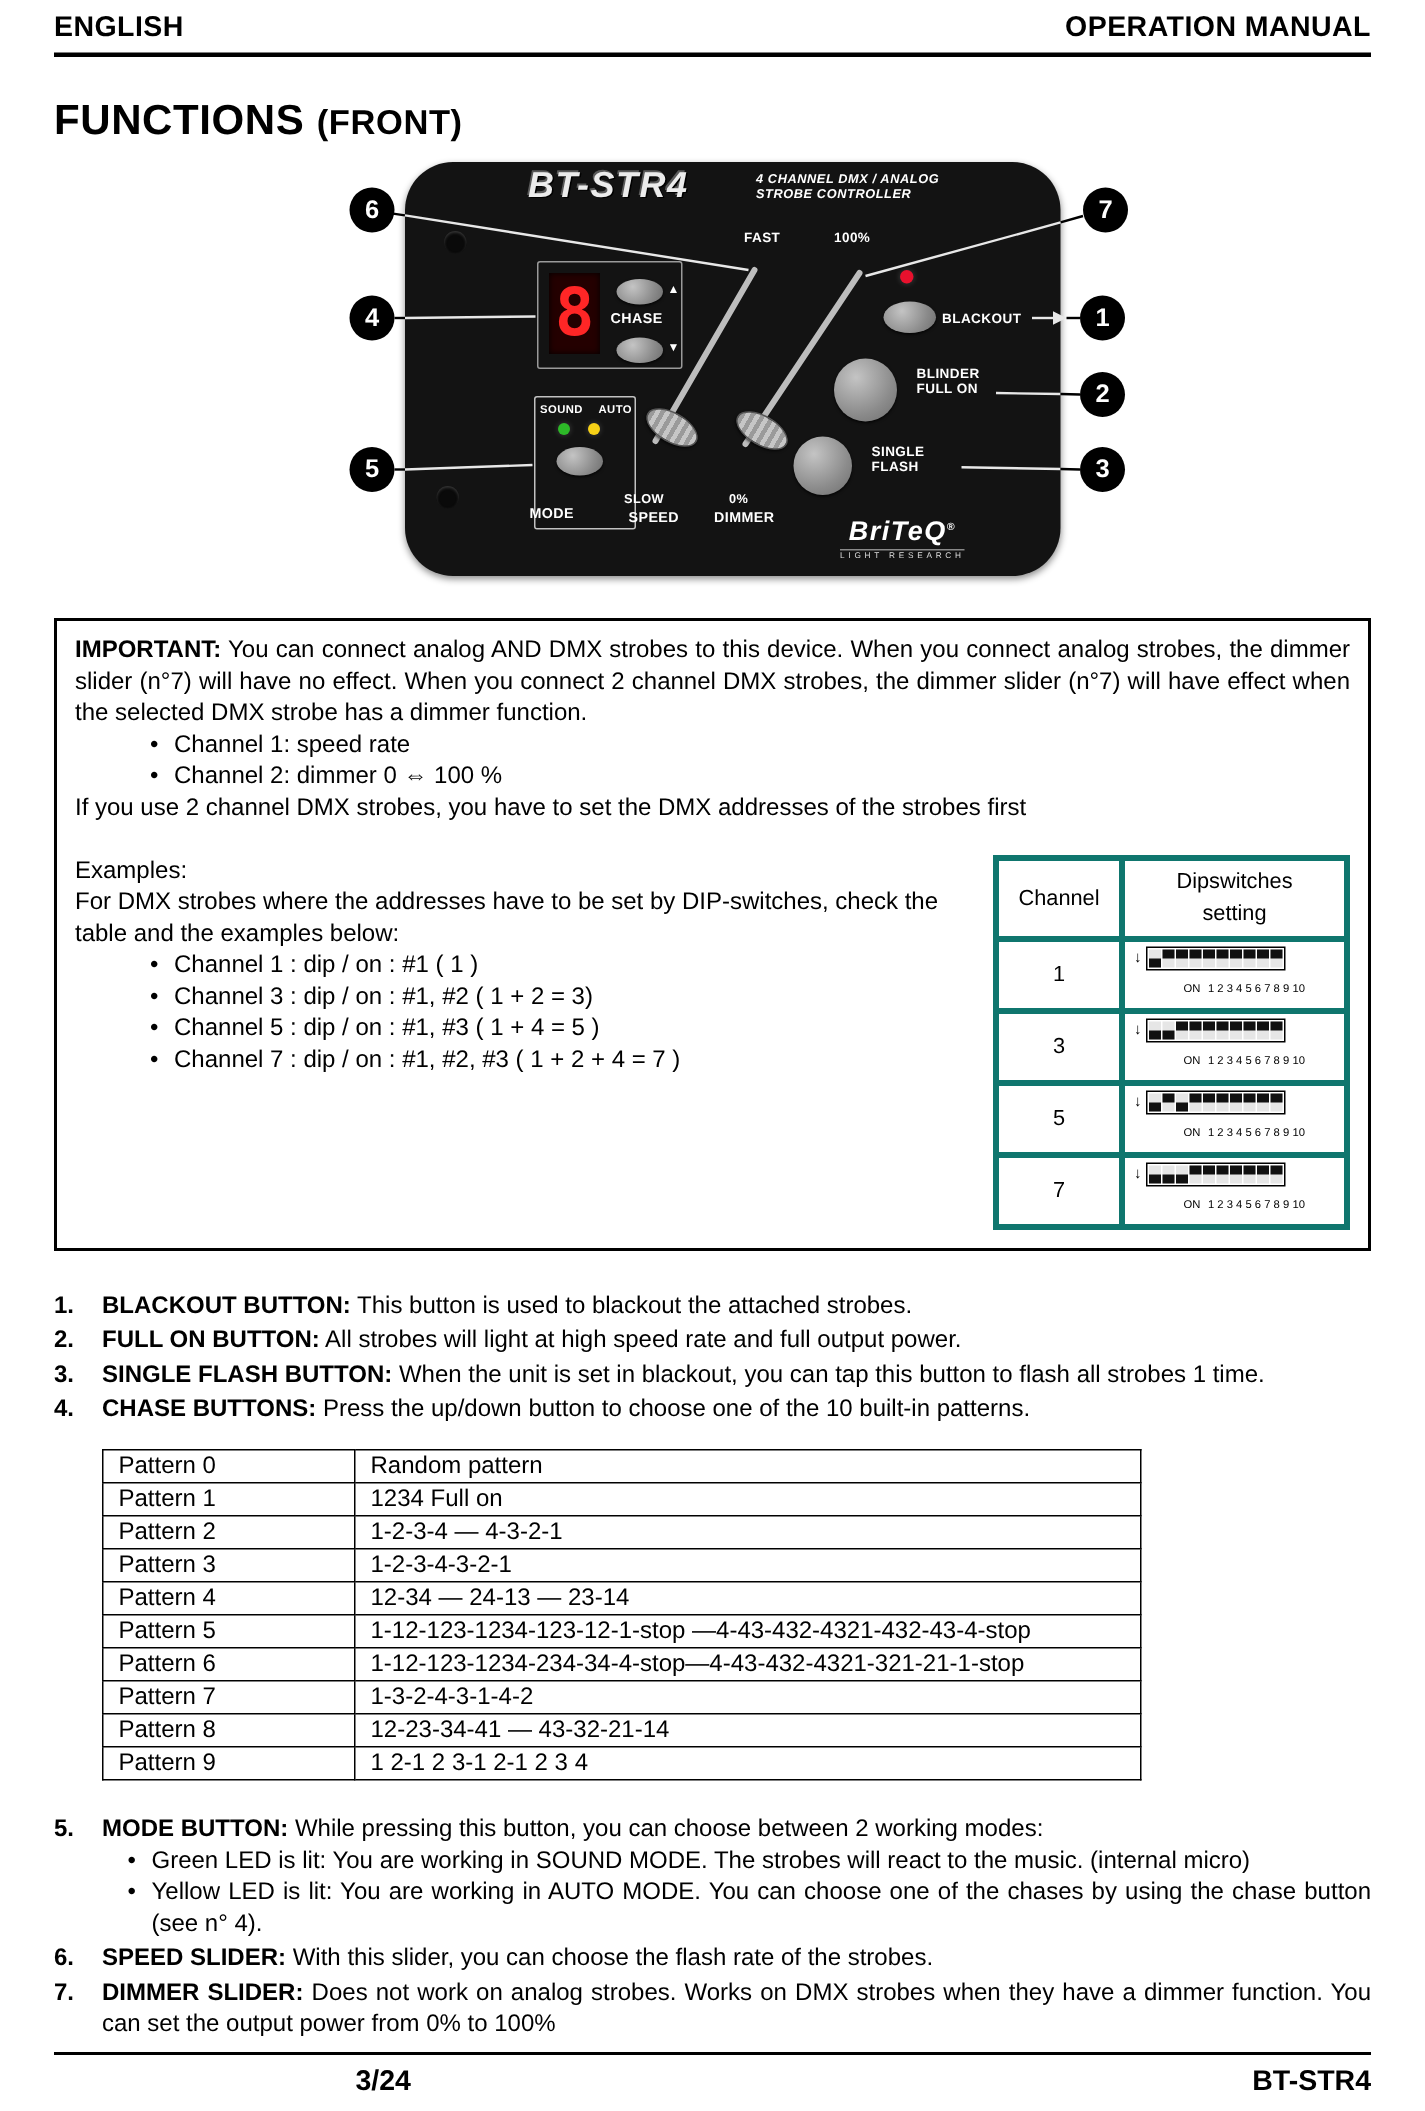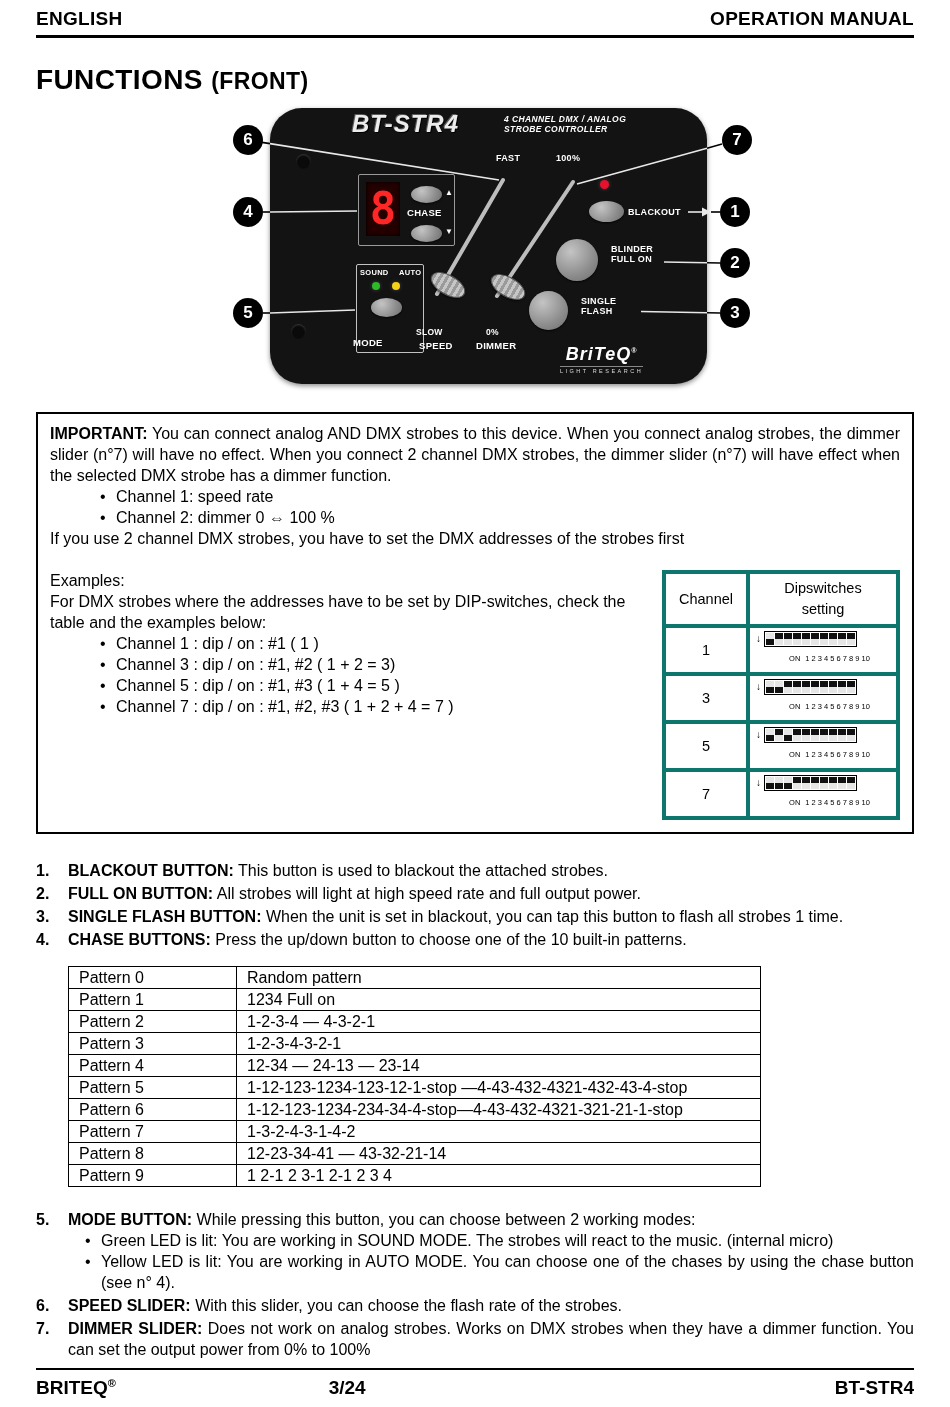--- a/index.html
+++ b/index.html
@@ -6,21 +6,21 @@
   body { background:#fff; font-family:"Liberation Sans","DejaVu Sans",sans-serif; color:#000; }
   .page { position:relative; width:950px; height:1407px; background:#fff; overflow:hidden; }
 
   
   .pg-header { display:flex; justify-content:space-between; padding:8px 36px 0 36px; font-size:19px; font-weight:bold; letter-spacing:.3px; }
   .rule { border-top:3px solid #000; margin:5px 36px 0; }
   .footer { position:absolute; left:0; right:0; bottom:8px; }
   .footer .rule { border-top:2px solid #000; margin-bottom:7px; }
   .footer-row { display:flex; padding:0 36px; font-weight:bold; font-size:19px; }
   .footer-row > div { flex:1; }
-  .f-center { }
+  .f-center { text-align:center; }
   .f-right { text-align:right; }
   .f-left sup { font-size:11px; }
 
   
   .title { margin:26px 36px 0; font-size:28px; font-weight:bold; letter-spacing:.4px; }
   .title .sub { font-size:23px; }
 
   
   .figure { position:relative; height:302px; margin-top:2px; }
   .panel { position:absolute; left:270px; top:10px; width:437px; height:276px; background:#131313; border-radius:32px; z-index:1; box-shadow:0 2px 5px rgba(0,0,0,.45); }
@@ -417,19 +417,18 @@
     </div>
     <div class="fn-item">
       <span class="fn-num">7.</span>
       <div class="fn-body"><span class="fn-label">DIMMER SLIDER:</span> <span>Does not work on analog strobes. Works on DMX strobes when they have a dimmer function. You can set the output power from 0% to 100%</span></div>
     </div>
   </div>
 
   <div class="footer">
     <div class="rule"></div>
     <div class="footer-row">
-      <div class="f-left"><span>BRITEQ</span><sup>®</sup></div>
       <div class="f-center">3/24</div>
       <div class="f-right">BT-STR4</div>
     </div>
   </div>
 
 </div>
 
 </body></html>

